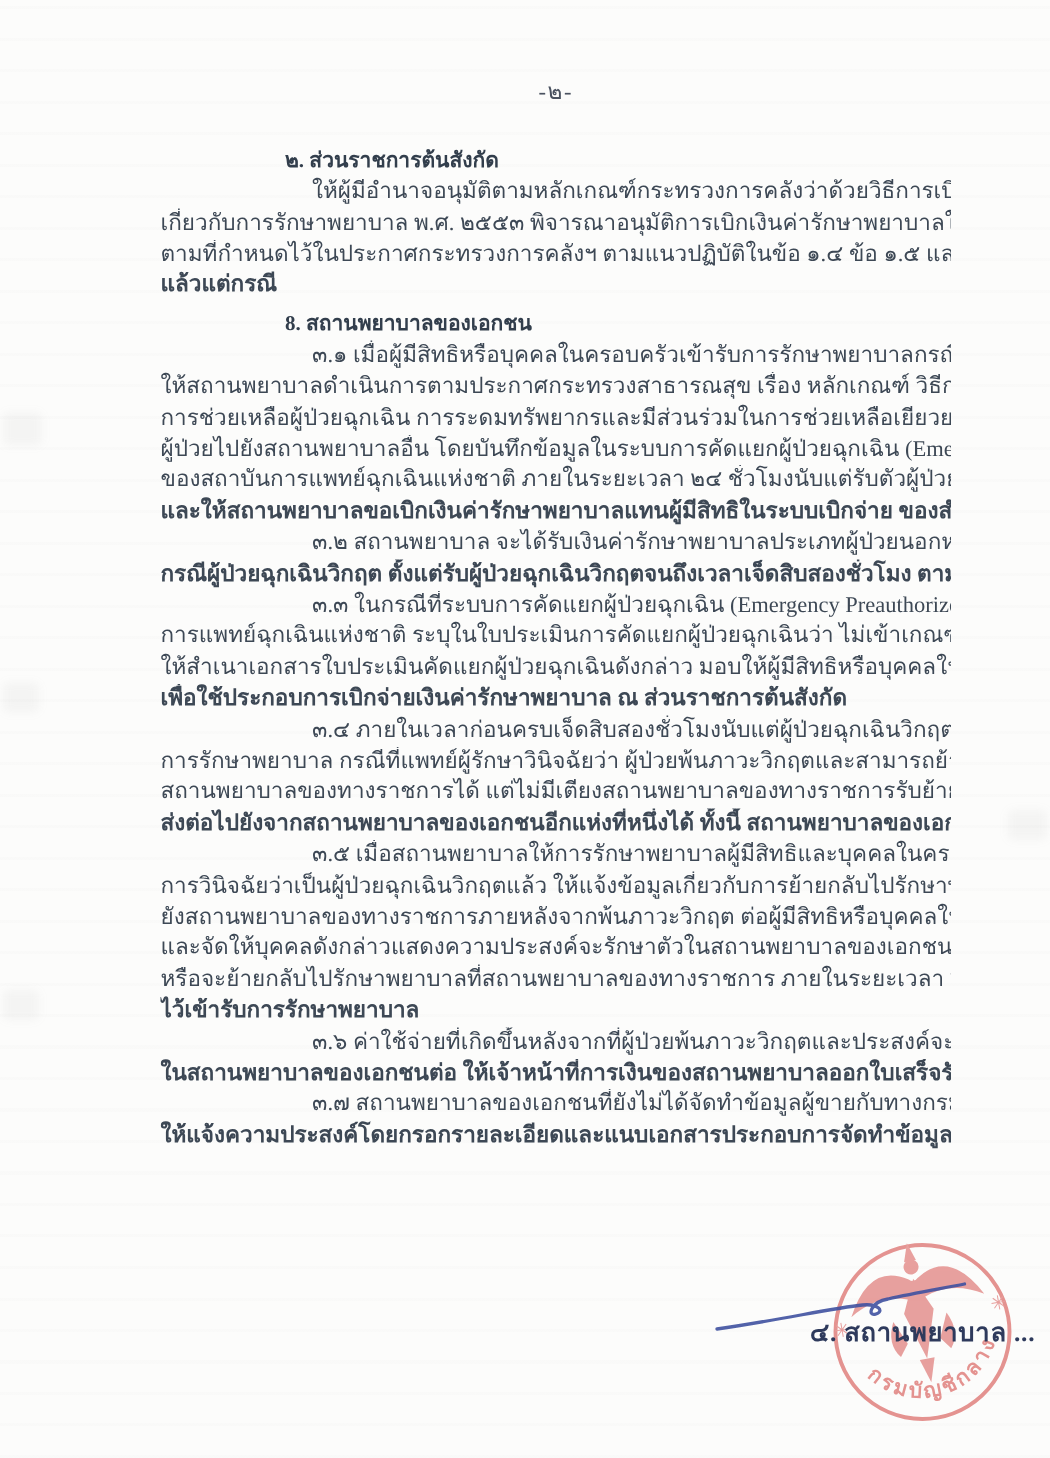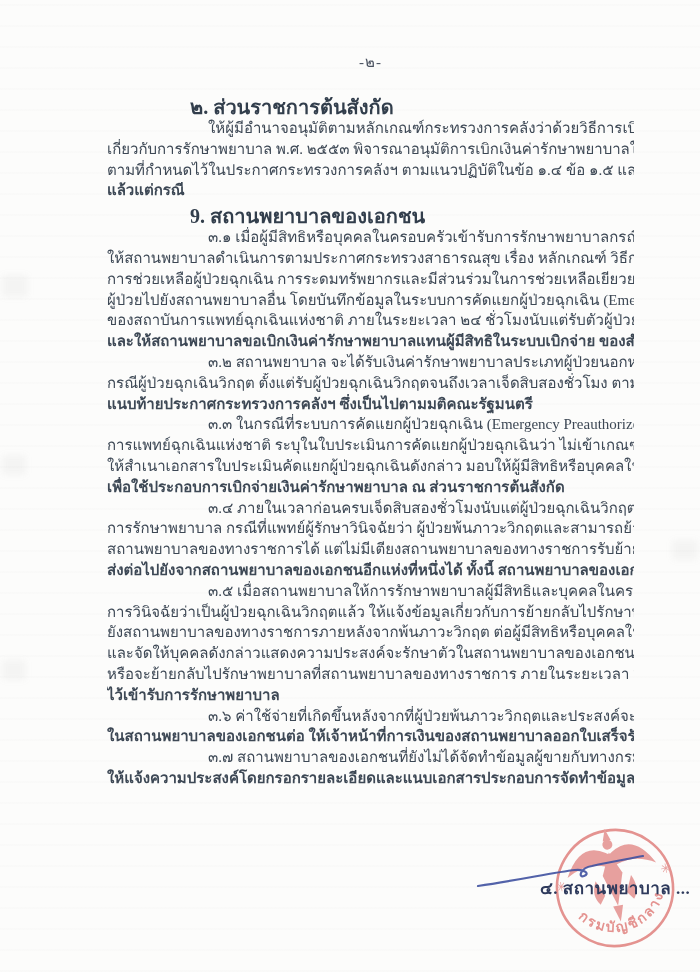--- a/index.html
+++ b/index.html
@@ -18,21 +18,21 @@
   }
   .smudge{position:absolute;background:rgba(140,140,140,0.07);filter:blur(3px);border-radius:4px;}
   .content{
     position:absolute;left:107px;top:52px;width:527px;
   }
   .page-number{
     text-align:center;height:21px;line-height:21px;font-size:15px;letter-spacing:1px;color:#4a5260;
   }
   .heading{
     font-weight:bold;color:#323e4c;
-    padding-left:83px;height:21px;line-height:21px;font-size:20px;
+    padding-left:83px;height:21px;line-height:21px;font-size:14px;
     white-space:nowrap;
   }
   .heading.h2{margin-top:24px;}
   .heading.h3{margin-top:5px;}
   .para{margin:0;}
   .para .line{
     height:20.8px;line-height:20.8px;font-size:15px;
     text-align:justify;text-align-last:justify;
     overflow:hidden;white-space:nowrap;
   }
@@ -60,33 +60,32 @@
     <div class="page-number">-๒-</div>
 
     <div class="heading h2">๒. ส่วนราชการต้นสังกัด</div>
     <div class="para">
         <div class="line">ให้ผู้มีอำนาจอนุมัติตามหลักเกณฑ์กระทรวงการคลังว่าด้วยวิธีการเบิกจ่ายเงินสวัสดิการ</div>
         <div class="line">เกี่ยวกับการรักษาพยาบาล พ.ศ. ๒๕๕๓ พิจารณาอนุมัติการเบิกเงินค่ารักษาพยาบาลให้แก่ผู้มีสิทธิ</div>
         <div class="line">ตามที่กำหนดไว้ในประกาศกระทรวงการคลังฯ ตามแนวปฏิบัติในข้อ ๑.๔ ข้อ ๑.๕ และดำเนินการตามข้อ ๑.๖</div>
         <div class="line">แล้วแต่กรณี</div>
       </div>
 
-    <div class="heading h3">9. สถานพยาบาลของเอกชน</div>
+    <div class="heading h3">8. สถานพยาบาลของเอกชน</div>
     <div class="para">
         <div class="line">๓.๑ เมื่อผู้มีสิทธิหรือบุคคลในครอบครัวเข้ารับการรักษาพยาบาลกรณีเจ็บป่วยฉุกเฉิน</div>
         <div class="line">ให้สถานพยาบาลดำเนินการตามประกาศกระทรวงสาธารณสุข เรื่อง หลักเกณฑ์ วิธีการ และเงื่อนไข</div>
         <div class="line">การช่วยเหลือผู้ป่วยฉุกเฉิน การระดมทรัพยากรและมีส่วนร่วมในการช่วยเหลือเยียวยาและการจัดให้มีการส่งต่อ</div>
         <div class="line">ผู้ป่วยไปยังสถานพยาบาลอื่น โดยบันทึกข้อมูลในระบบการคัดแยกผู้ป่วยฉุกเฉิน (Emergency Preauthorize)</div>
         <div class="line">ของสถาบันการแพทย์ฉุกเฉินแห่งชาติ ภายในระยะเวลา ๒๔ ชั่วโมงนับแต่รับตัวผู้ป่วยไว้รักษาพยาบาล</div>
         <div class="line">และให้สถานพยาบาลขอเบิกเงินค่ารักษาพยาบาลแทนผู้มีสิทธิในระบบเบิกจ่าย ของสำนักงานหลักประกัน</div>
       </div>
     <div class="para">
         <div class="line">๓.๒ สถานพยาบาล จะได้รับเงินค่ารักษาพยาบาลประเภทผู้ป่วยนอกหรือผู้ป่วยใน</div>
         <div class="line">กรณีผู้ป่วยฉุกเฉินวิกฤต ตั้งแต่รับผู้ป่วยฉุกเฉินวิกฤตจนถึงเวลาเจ็ดสิบสองชั่วโมง ตามหลักเกณฑ์และอัตรา</div>
-        <div class="line">แนบท้ายประกาศกระทรวงการคลังฯ ซึ่งเป็นไปตามมติคณะรัฐมนตรี</div>
       </div>
     <div class="para">
         <div class="line">๓.๓ ในกรณีที่ระบบการคัดแยกผู้ป่วยฉุกเฉิน (Emergency Preauthorize) ของสถาบัน</div>
         <div class="line">การแพทย์ฉุกเฉินแห่งชาติ ระบุในใบประเมินการคัดแยกผู้ป่วยฉุกเฉินว่า ไม่เข้าเกณฑ์เจ็บป่วยฉุกเฉินวิกฤต</div>
         <div class="line">ให้สำเนาเอกสารใบประเมินคัดแยกผู้ป่วยฉุกเฉินดังกล่าว มอบให้ผู้มีสิทธิหรือบุคคลในครอบครัว</div>
         <div class="line">เพื่อใช้ประกอบการเบิกจ่ายเงินค่ารักษาพยาบาล ณ ส่วนราชการต้นสังกัด</div>
       </div>
     <div class="para">
         <div class="line">๓.๔ ภายในเวลาก่อนครบเจ็ดสิบสองชั่วโมงนับแต่ผู้ป่วยฉุกเฉินวิกฤตเข้ารับ</div>
         <div class="line">การรักษาพยาบาล กรณีที่แพทย์ผู้รักษาวินิจฉัยว่า ผู้ป่วยพ้นภาวะวิกฤตและสามารถย้ายกลับไปยัง</div>

